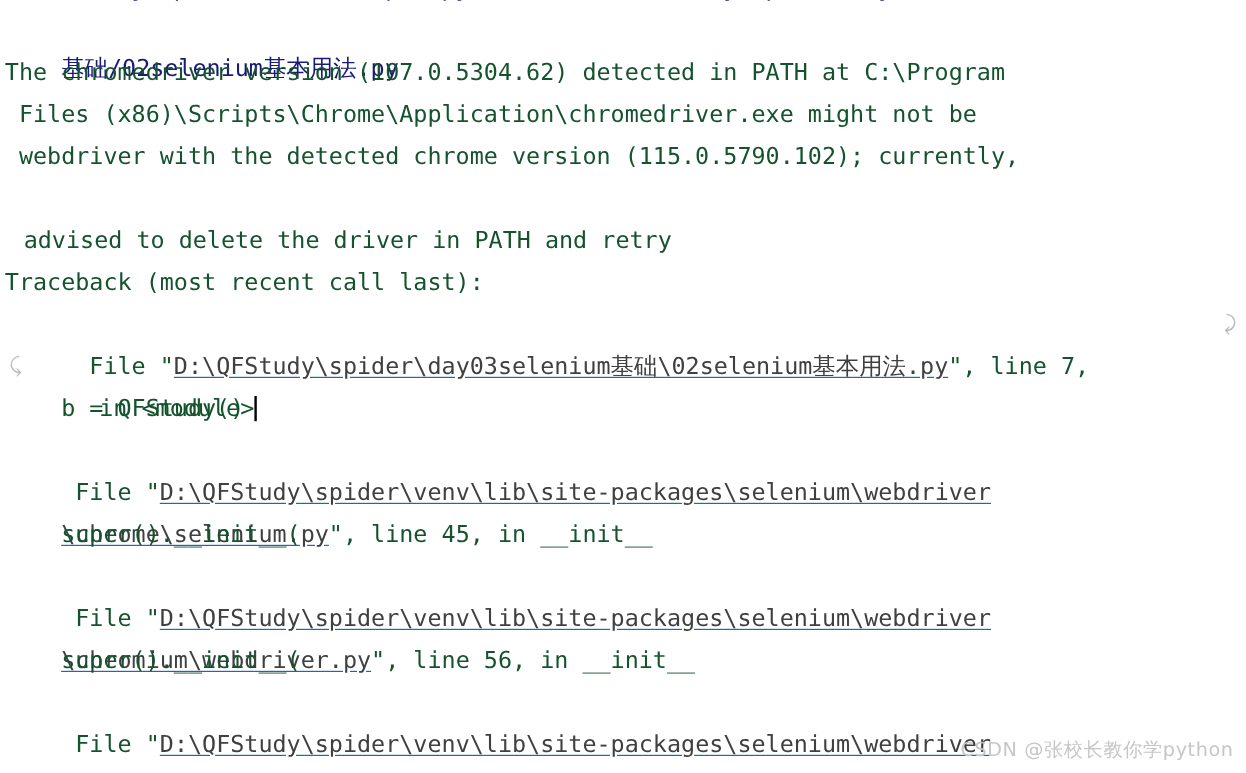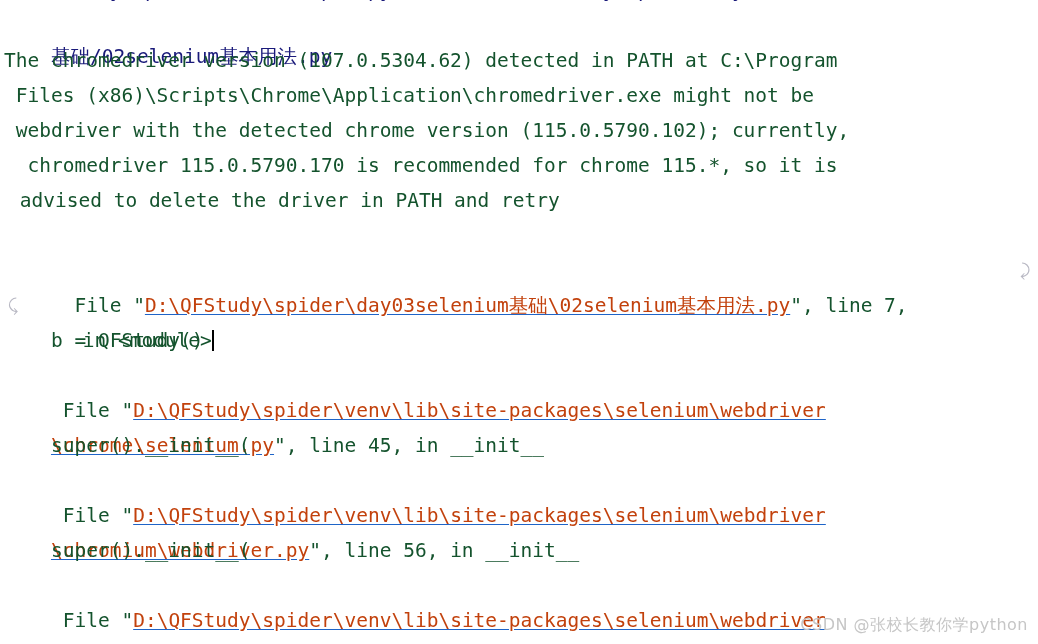--- a/index.html
+++ b/index.html
@@ -39,21 +39,21 @@
     left: 4px;
     height: 35px;
     line-height: 35px;
     color: #1a1a7a;
     white-space: pre;
   }
 
   .err      { color: #14532d; }
   .pathblue { color: #1a1a7a; }
   .lnk {
-    color: #c2410c;
+    color: #404040;
     text-decoration: underline;
     text-decoration-color: #1e64c8;
     text-underline-offset: 2px;
     cursor: pointer;
   }
 
   
   .wrap-arrow {
     position: absolute;
     color: #b9b9c4;
@@ -100,24 +100,24 @@
 
   
   <div class="line" style="position:absolute; top:4px; left:0;">
     <span class="pathblue">基础/02selenium基本用法.py</span>
   </div>
 
   
   <div class="line err" style="position:absolute; top:43px; left:0;">The chromedriver version (107.0.5304.62) detected in PATH at C:\Program</div>
   <div class="line err" style="position:absolute; top:78px; left:0;"> Files (x86)\Scripts\Chrome\Application\chromedriver.exe might not be</div>
   <div class="line err" style="position:absolute; top:113px; left:0;"> webdriver with the detected chrome version (115.0.5790.102); currently,</div>
-  <div class="line err" style="position:absolute; top:148px; left:0;">  chromedriver 115.0.5790.170 is recommended for chrome 115.*, so it is</div>
   <div class="line err" style="position:absolute; top:183px; left:4px;"> advised to delete the driver in PATH and retry</div>
 
   
+  <div class="line err" style="position:absolute; top:218px; left:0;">Traceback (most recent call last):</div>
 
   
   <div class="line" style="position:absolute; top:253px; left:0;">
     <span class="err">  File "</span><span class="lnk">D:\QFStudy\spider\day03selenium基础\02selenium基本用法.py</span><span class="err">", line 7,</span>
   </div>
   <span class="wrap-arrow wrap-right" style="top:253px;">⤸</span>
 
   <div class="line" style="position:absolute; top:288px; left:20px;">
     <span class="err"> in &lt;module&gt;</span><span class="caret"></span>
   </div>

